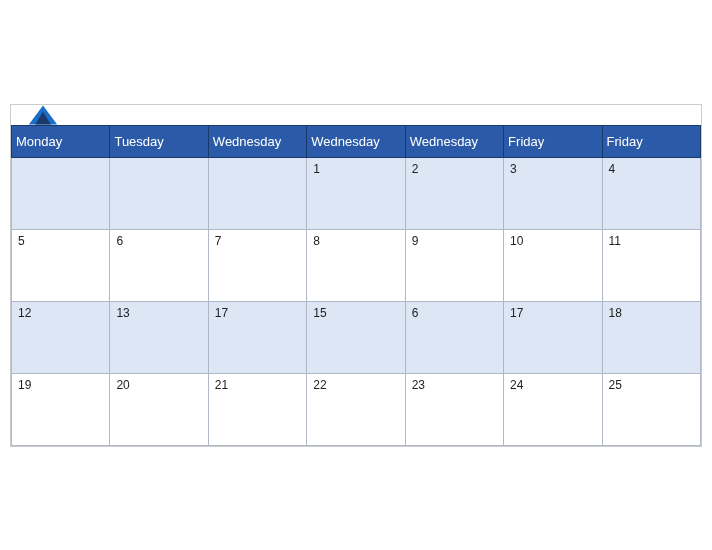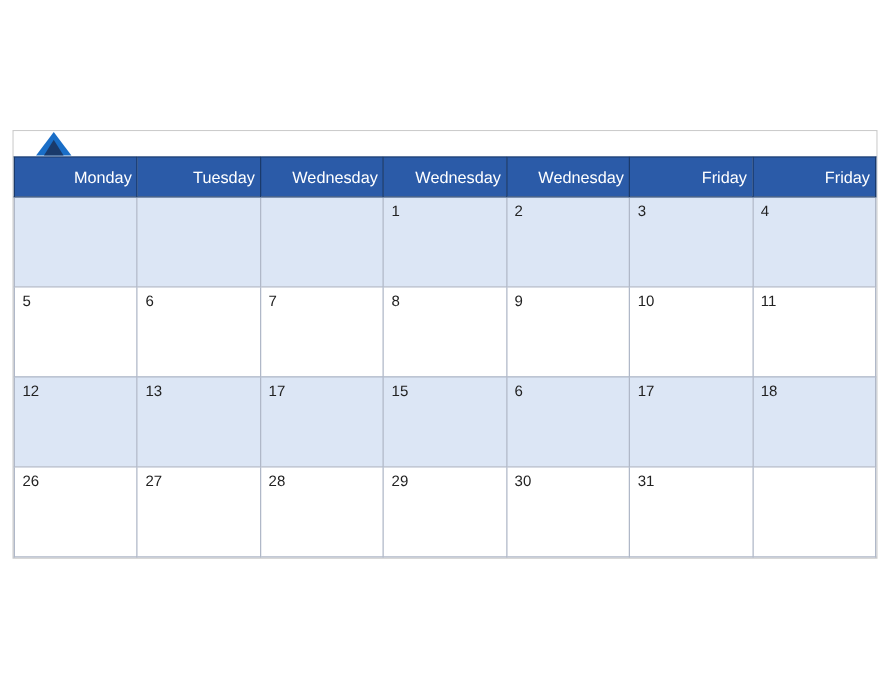--- a/index.html
+++ b/index.html
@@ -63,21 +63,21 @@
       font-size: 13px;
       color: #333;
     }
     .calendar-grid {
       width: 100%;
       border-collapse: collapse;
     }
     .calendar-grid th {
       background-color: #2b5ba8;
       color: #fff;
-      text-align: right;
+      text-align: left;
       padding: 8px 4px;
       font-size: 13px;
       font-weight: normal;
       border: 1px solid #1a3a6b;
     }
     .calendar-grid td {
       border: 1px solid #b0b8c8;
       vertical-align: top;
       width: calc(100% / 7);
       height: 72px;
@@ -150,23 +150,23 @@
         <tr>
           <td><span class="day-num">12</span></td>
           <td><span class="day-num">13</span></td>
           <td><span class="day-num">17</span></td>
           <td><span class="day-num">15</span></td>
           <td><span class="day-num">6</span></td>
           <td><span class="day-num">17</span></td>
           <td><span class="day-num">18</span></td>
         </tr>
         <tr>
-          <td><span class="day-num">26</span></td>
-          <td><span class="day-num">27</span></td>
-          <td><span class="day-num">28</span></td>
-          <td><span class="day-num">29</span></td>
-          <td><span class="day-num">30</span></td>
-          <td><span class="day-num">31</span></td>
-          <td class="empty-cell"></td>
+          <td><span class="day-num">19</span></td>
+          <td><span class="day-num">20</span></td>
+          <td><span class="day-num">21</span></td>
+          <td><span class="day-num">22</span></td>
+          <td><span class="day-num">23</span></td>
+          <td><span class="day-num">24</span></td>
+          <td><span class="day-num">25</span></td>
         </tr>
       </tbody>
   </table>
 </div>
 
 </body></html>

